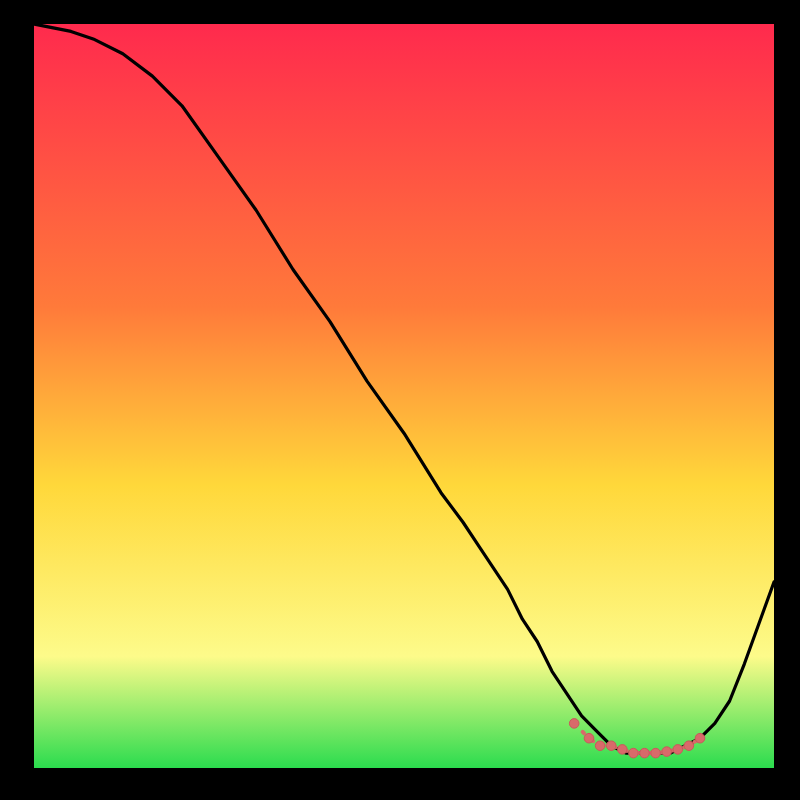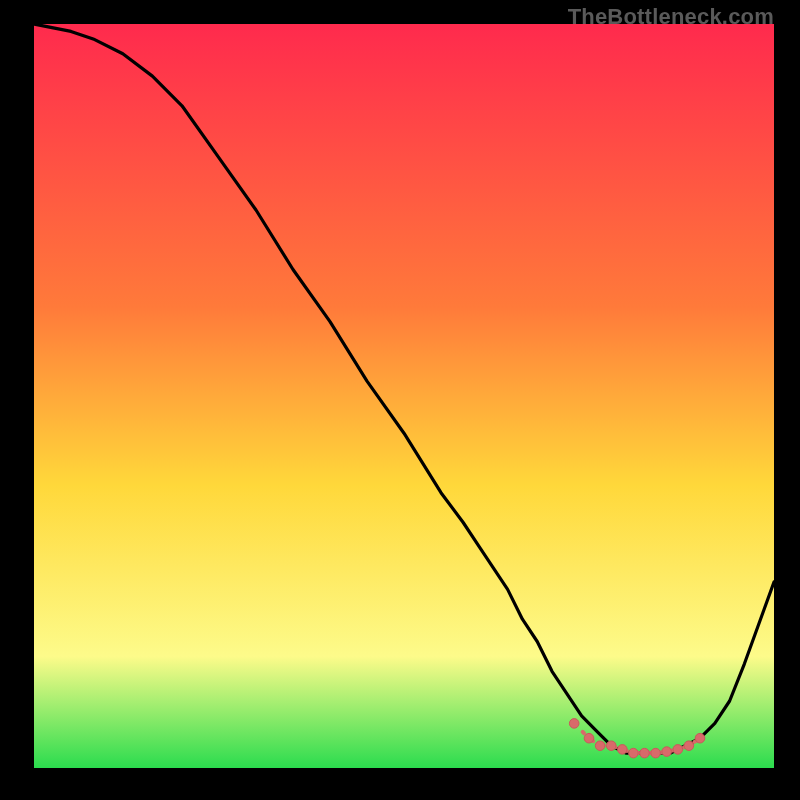--- a/index.html
+++ b/index.html
@@ -35,21 +35,20 @@
     letter-spacing: 0.2px;
   }
   svg {
     display: block;
   }
 </style>
 </head>
 <body>
 
 <div class="outer">
-  <div class="watermark">TheBottleneck.com</div>
   <div class="plot">
     <svg id="svg" width="740" height="744" viewBox="0 0 740 744">
         <defs>
           <linearGradient id="bg" x1="0" y1="0" x2="0" y2="1">
             <stop offset="0%" stop-color="#ff2a4d"></stop>
             <stop offset="38%" stop-color="#ff7a3a"></stop>
             <stop offset="62%" stop-color="#ffd83a"></stop>
             <stop offset="85%" stop-color="#fdfb8a"></stop>
             <stop offset="100%" stop-color="#2bdc4e"></stop>
           </linearGradient>

